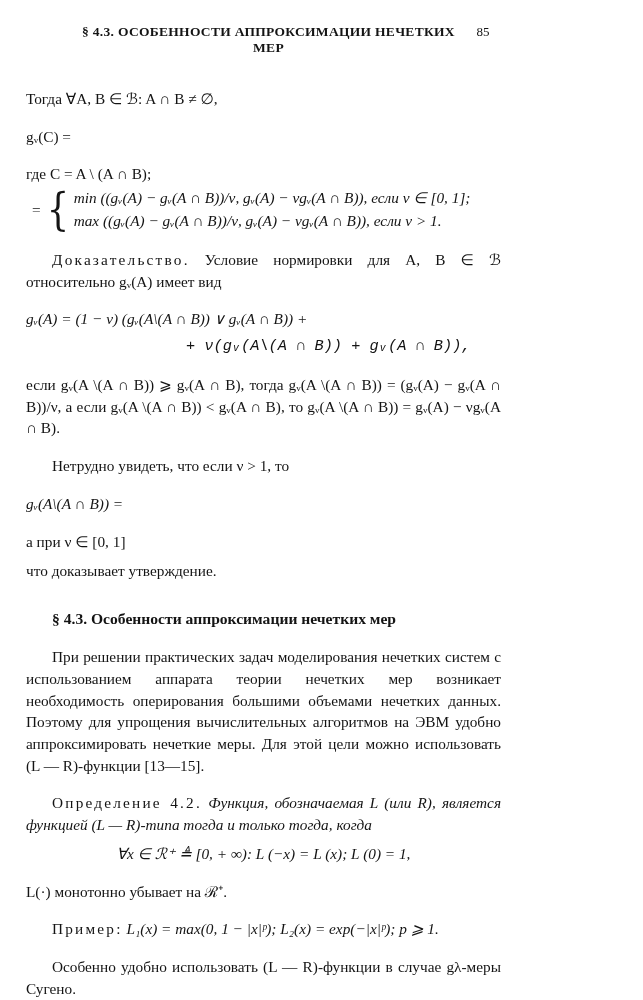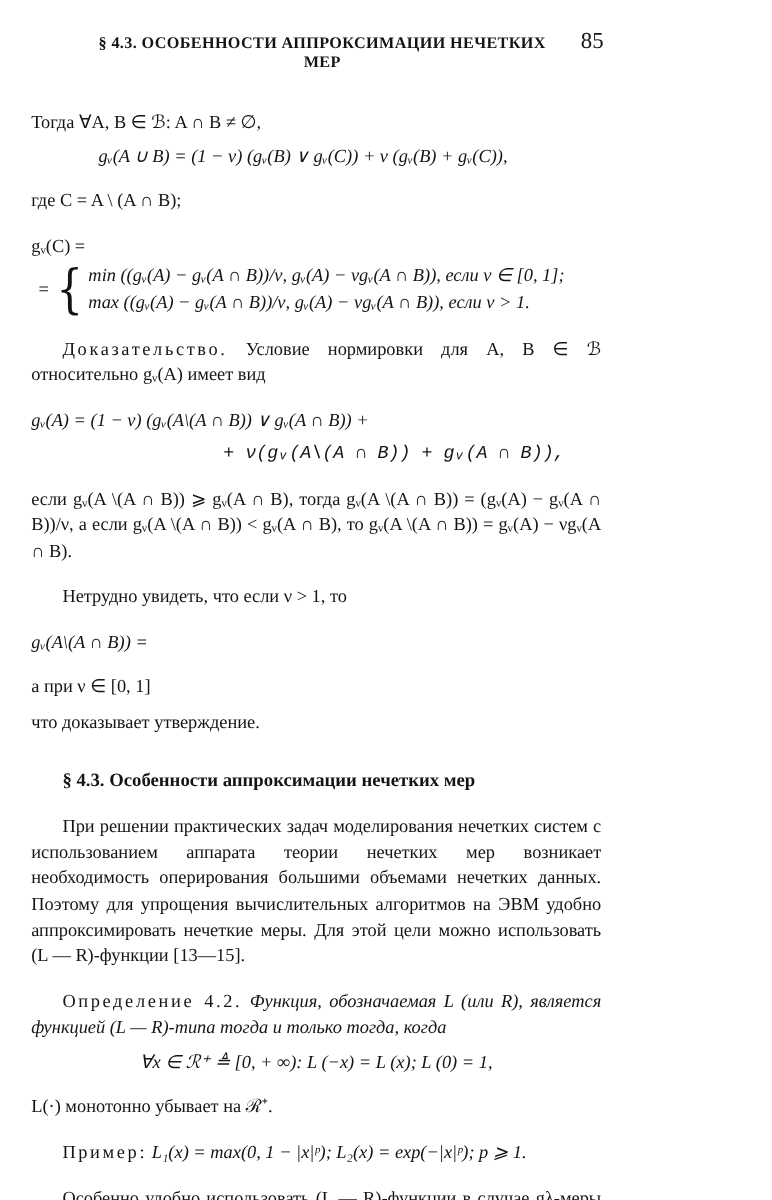--- a/index.html
+++ b/index.html
@@ -31,24 +31,24 @@
   }
   .running-title {
     font-weight: bold;
     font-size: 13.5px;
     letter-spacing: 0.3px;
     flex: 1;
     text-align: center;
     padding-left: 46px;
   }
   .page-number {
-    font-size: 19px;
+    font-size: 13px;
     font-weight: normal;
     width: 40px;
-    text-align: right;
+    text-align: center;
   }
   .body {
     padding: 16px 30px 0 26px;
     box-sizing: border-box;
     font-size: 15.3px;
     line-height: 1.42;
     text-align: justify;
   }
   .p {
     margin: 16px 0 2px 0;
@@ -115,25 +115,24 @@
 
   <div class="header">
     <div class="running-title">§ 4.3. ОСОБЕННОСТИ АППРОКСИМАЦИИ НЕЧЕТКИХ МЕР</div>
     <div class="page-number">85</div>
   </div>
 
   <div class="body">
 
     <div class="p">Тогда ∀A, B ∈ ℬ: A ∩ B ≠ ∅,</div>
 
-    <div class="eq-line math">gᵥ(A ∪ B) = (1 − ν) (gᵥ(B) ∨ gᵥ(C)) + ν (gᵥ(B) + gᵥ(C)),</div>
+
+    <div class="p">gᵥ(C) =</div>
 
     <div class="p">где C = A \ (A ∩ B);</div>
-
-    <div class="p">gᵥ(C) =</div>
 
     <div class="cases-wrap">
       <span class="cases-eq">=</span>
       <span class="brace">{</span>
       <span class="cases-rows">
         <div class="math">min ((gᵥ(A) − gᵥ(A ∩ B))/ν, gᵥ(A) − νgᵥ(A ∩ B)), если ν ∈ [0, 1];</div>
         <div class="math">max ((gᵥ(A) − gᵥ(A ∩ B))/ν, gᵥ(A) − νgᵥ(A ∩ B)), если ν &gt; 1.</div>
       </span>
     </div>
 

